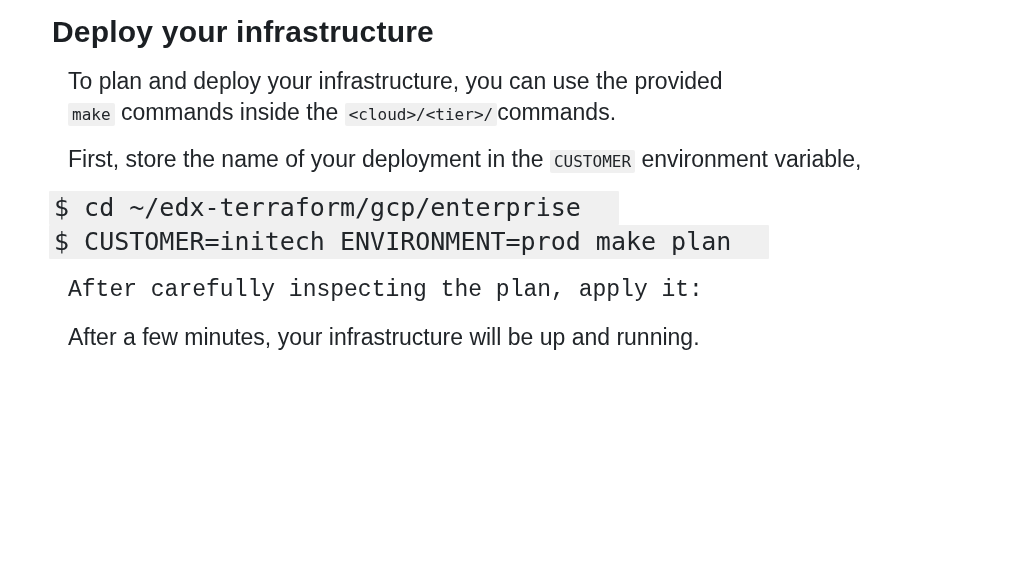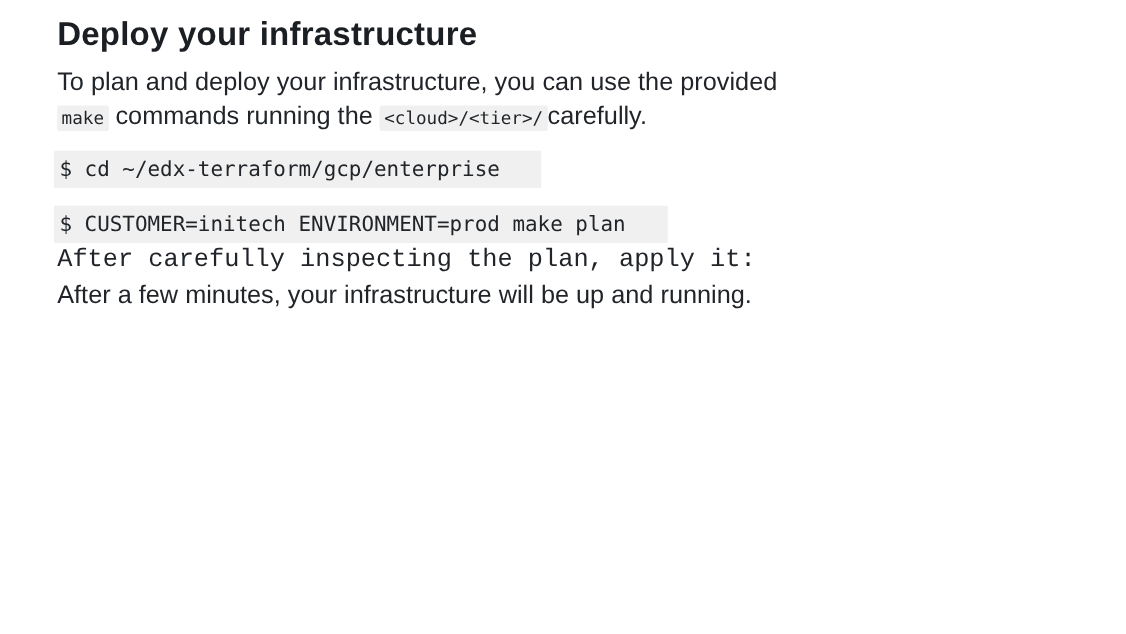--- a/index.html
+++ b/index.html
@@ -27,64 +27,65 @@
   }
   h1.title {
     margin: 0 0 9px 0;
     font-size: 30px;
     line-height: 36px;
     font-weight: 700;
     color: var(--heading);
     letter-spacing: 0.2px;
   }
   p.para {
-    margin: 0;
+    margin: 16px;
     white-space: nowrap;
   }
   p.para .line { display: block; }
   .p-intro { margin-bottom: 12px; }
   .p-apply  { margin-top: 37px; font-family: Liberation Mono, monospace; }
   .p-close  { margin-top: 34px; }
   code.inline {
     font-family: "DejaVu Sans Mono", "Liberation Mono", monospace;
     font-size: 16px;
     line-height: 1;
     background: var(--code-bg);
     padding: 2px 4px;
     border-radius: 2px;
   }
   pre.codeblock {
     display: table;
-    margin: 16px 0 0 -3px;
+    margin: 0 0 0 -3px;
     font-family: "DejaVu Sans Mono", "Liberation Mono", monospace;
-    font-size: 19px;
+    font-size: 25px;
     line-height: 26px;
     background: var(--code-bg);
     padding: 4px 38px 4px 5px;
     white-space: pre;
     color: var(--text);
     border-radius: 1px;
   }
   .cb-cd    { margin-top: 33px; }
   .cb-plan  { margin-top: 25px; }
   .cb-apply { margin-top: 38px; }
 </style>
 </head>
 <body>
 
 <div class="slide">
 
   <h1 class="title">Deploy your infrastructure</h1>
 
   <p class="para p-intro">
       <span class="line">To plan and deploy your infrastructure, you can use the provided</span>
-      <span class="line"><code class="inline">make</code><span> commands running the </span><code class="inline">&lt;cloud&gt;/&lt;tier&gt;/</code><span>carefully.</span></span>
+      <span class="line"><code class="inline">make</code><span> commands inside the </span><code class="inline">&lt;cloud&gt;/&lt;tier&gt;/</code><span>commands.</span></span>
     </p>
 
   <p class="para p-store">
+      <span class="line"><span>First, store the name of your deployment in the </span><code class="inline">CUSTOMER</code><span> environment variable,</span></span>
     </p>
 
   <pre class="codeblock cb-cd">$ cd ~/edx-terraform/gcp/enterprise</pre>
 
   <pre class="codeblock cb-plan">$ CUSTOMER=initech ENVIRONMENT=prod make plan</pre>
 
   <p class="para p-apply">After carefully inspecting the plan, apply it:</p>
 
 
   <p class="para p-close">After a few minutes, your infrastructure will be up and running.</p>

